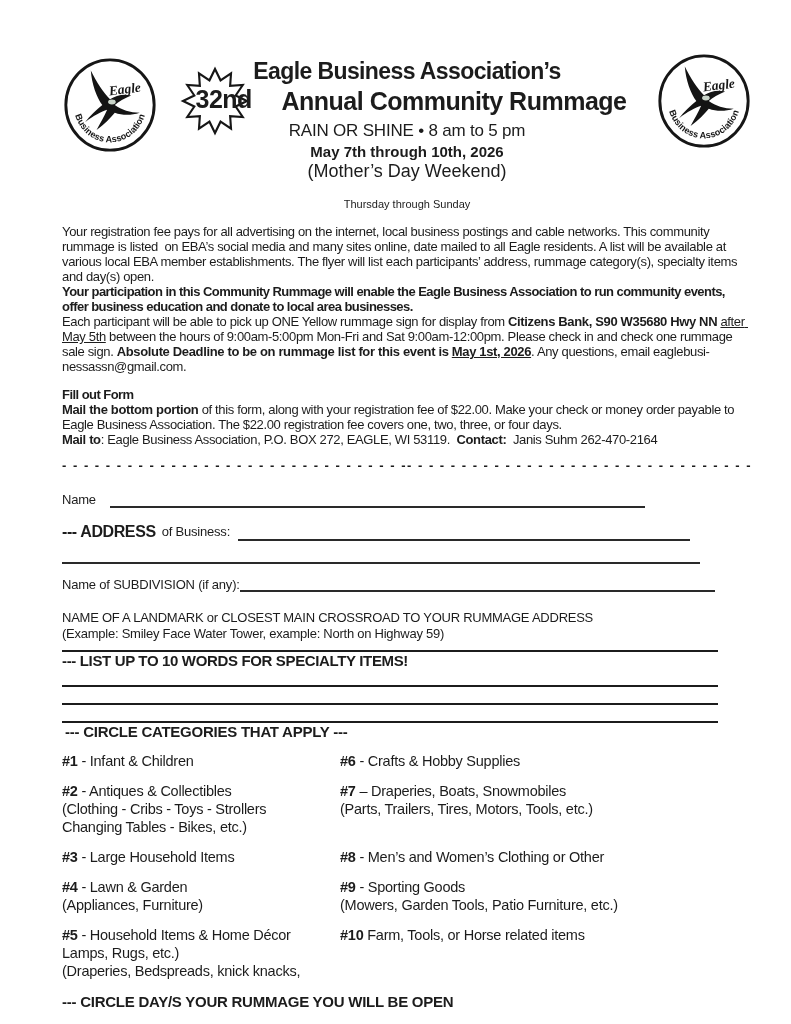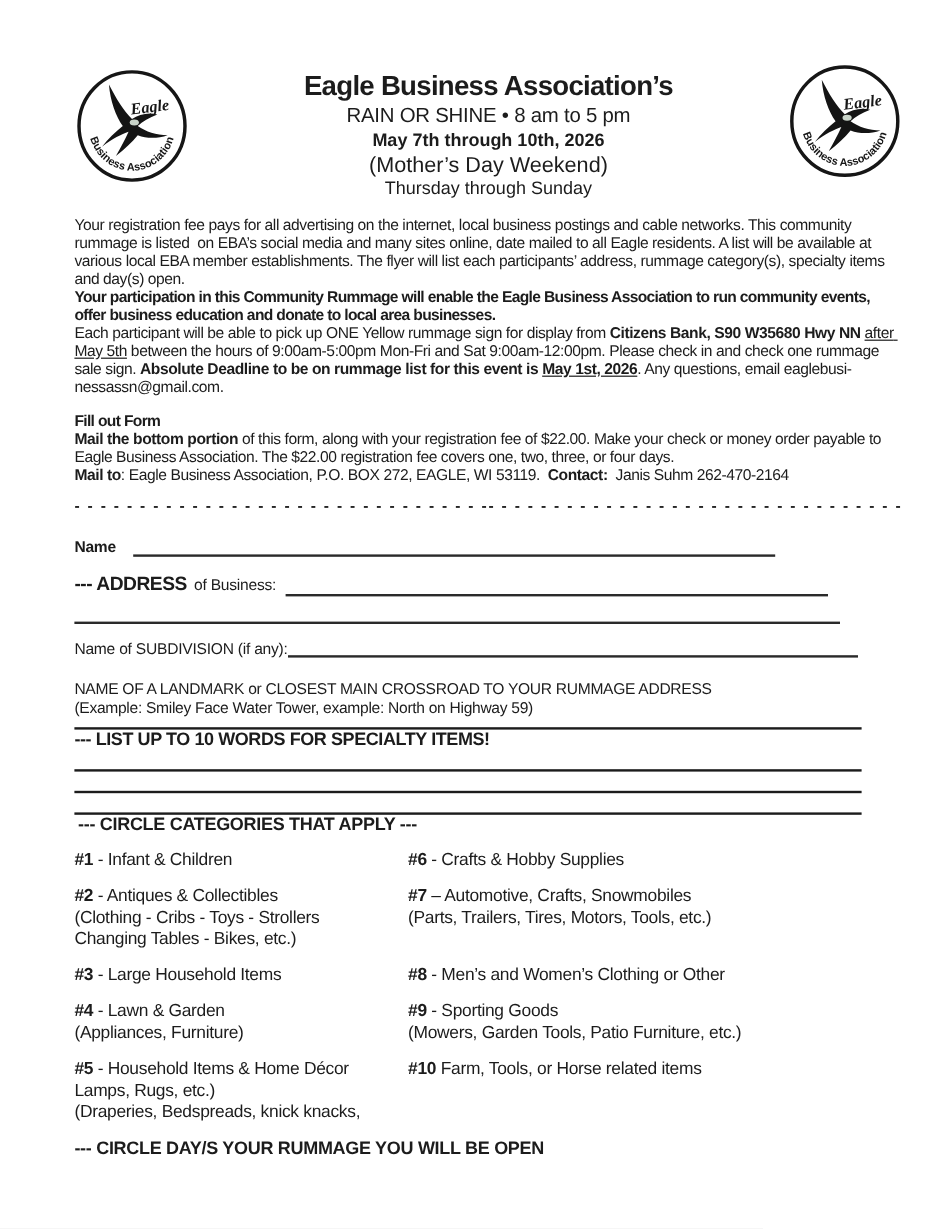--- a/index.html
+++ b/index.html
@@ -19,38 +19,38 @@
   .hdr-center{flex:1;text-align:center;padding-top:2px;}
   .t1{font-size:23px;font-weight:bold;letter-spacing:-0.6px;line-height:26px;}
   .t2{display:flex;justify-content:center;align-items:center;font-size:25px;font-weight:bold;letter-spacing:-0.5px;height:34px;position:relative;}
   .burst{position:relative;width:88px;height:34px;flex:0 0 auto;}
   .burst svg{position:absolute;left:-6px;top:-16px;overflow:visible;}
   .burst-num{position:absolute;left:8px;top:1px;white-space:nowrap;z-index:2;}
   .t2-text{margin-left:6px;white-space:nowrap;z-index:2;}
   .t3{font-size:17px;letter-spacing:-0.2px;margin-top:3px;}
   .t4{font-size:15px;font-weight:bold;margin-top:2px;}
   .t5{font-size:18px;margin-top:1px;}
-  .t6{font-size:15px;margin-top:1px;}
+  .t6{font-size:11px;margin-top:16px;}
 
   
   .intro{margin-top:14px;font-size:13px;line-height:15px;letter-spacing:-0.35px;}
   .intro p{margin:0;white-space:pre-wrap;}
   .p-bold{font-weight:bold;letter-spacing:-0.55px;}
   .sp12{height:13px;}
 
   
   .divider{display:flex;align-items:center;margin-top:11px;font-weight:bold;color:#1c1c1c;}
   .dashes{flex:1;overflow:hidden;white-space:nowrap;font-size:13px;letter-spacing:1.5px;}
   .dashes.rt{text-align:right;}
   .div-title{font-size:15px;white-space:nowrap;letter-spacing:-0.3px;padding:0 1px;}
 
   
   .fill-line{border-bottom:2px solid #2a2a2a;}
   .name-row{display:flex;align-items:flex-end;margin-top:18px;font-size:13px;letter-spacing:-0.2px;}
-  .name-row .lbl{padding-right:14px;padding-bottom:1px;font-weight:bold;}
+  .name-row .lbl{padding-right:14px;padding-bottom:1px;}
   .name-row .fill-line{width:535px;height:15px;}
   .addr-row{display:flex;align-items:flex-end;margin-top:15px;width:628px;}
   .addr-bold{font-size:16px;font-weight:bold;letter-spacing:-0.4px;}
   .addr-rest{font-size:13px;padding:0 8px 2px 6px;letter-spacing:-0.2px;}
   .addr-row .fill-line{flex:1;height:16px;}
   .cont-line{width:638px;border-bottom:2px solid #2a2a2a;margin-top:21px;}
   .subdiv-row{display:flex;align-items:flex-end;margin-top:12px;font-size:13px;width:653px;letter-spacing:-0.2px;}
   .subdiv-row .fill-line{flex:1;height:14px;}
 
   .landmark{margin-top:18px;font-size:13px;line-height:15.5px;letter-spacing:-0.25px;}
@@ -81,20 +81,29 @@
         <text x="66" y="38" text-anchor="middle" font-family="Liberation Serif, serif" font-style="italic" font-weight="bold" font-size="14" fill="#161616" transform="rotate(-7 66 38)">Eagle</text>
         <path id="arcPath" d="M13 58 A 38 40 0 0 0 87 58" fill="none" stroke="none"></path>
         <text font-family="Liberation Sans, sans-serif" font-weight="bold" font-size="9.5" fill="#161616">
           <textPath href="#arcPath" startOffset="50%" text-anchor="middle">Business Association</textPath>
         </text>
       </g>
     </svg>
 
     <div class="hdr-center">
       <div class="t1">Eagle Business Association’s</div>
+      <div class="t2">
+        <span class="burst">
+          <svg width="66" height="66" viewBox="0 0 68 68">
+            <polygon points="67,34 55.3,39.7 62.6,50.5 49.6,49.6 50.5,62.6 39.7,55.3 34,67 28.3,55.3 17.5,62.6 18.4,49.6 5.4,50.5 12.7,39.7 1,34 12.7,28.3 5.4,17.5 18.4,18.4 17.5,5.4 28.3,12.7 34,1 39.7,12.7 50.5,5.4 49.6,18.4 62.6,17.5 55.3,28.3" fill="#ffffff" stroke="#161616" stroke-width="2.2"></polygon>
+          </svg>
+          <span class="burst-num">32nd</span>
+        </span>
+        <span class="t2-text">Annual Community Rummage</span>
+      </div>
       <div class="t3">RAIN OR SHINE • 8 am to 5 pm</div>
       <div class="t4">May 7th through 10th, 2026</div>
       <div class="t5">(Mother’s Day Weekend)</div>
       <div class="t6">Thursday through Sunday</div>
     </div>
 
     <svg class="logo right" viewBox="0 0 100 100">
       <use href="#eagle-logo-g"></use>
     </svg>
   </div>
@@ -149,21 +158,21 @@
     </div>
     <div class="cat-cell">
       <div><span class="b">#6</span><span> - Crafts &amp; Hobby Supplies</span></div>
     </div>
     <div class="cat-cell">
       <div><span class="b">#2</span><span> - Antiques &amp; Collectibles</span></div>
       <div>(Clothing - Cribs - Toys - Strollers</div>
       <div>Changing Tables - Bikes, etc.)</div>
     </div>
     <div class="cat-cell">
-      <div><span class="b">#7</span><span> – Automotive, Crafts, Snowmobiles</span></div>
+      <div><span class="b">#7</span><span> – Draperies, Boats, Snowmobiles</span></div>
       <div>(Parts, Trailers, Tires, Motors, Tools, etc.)</div>
     </div>
     <div class="cat-cell">
       <div><span class="b">#3</span><span> - Large Household Items</span></div>
     </div>
     <div class="cat-cell">
       <div><span class="b">#8</span><span> - Men’s and Women’s Clothing or Other</span></div>
     </div>
     <div class="cat-cell">
       <div><span class="b">#4</span><span> - Lawn &amp; Garden</span></div>

